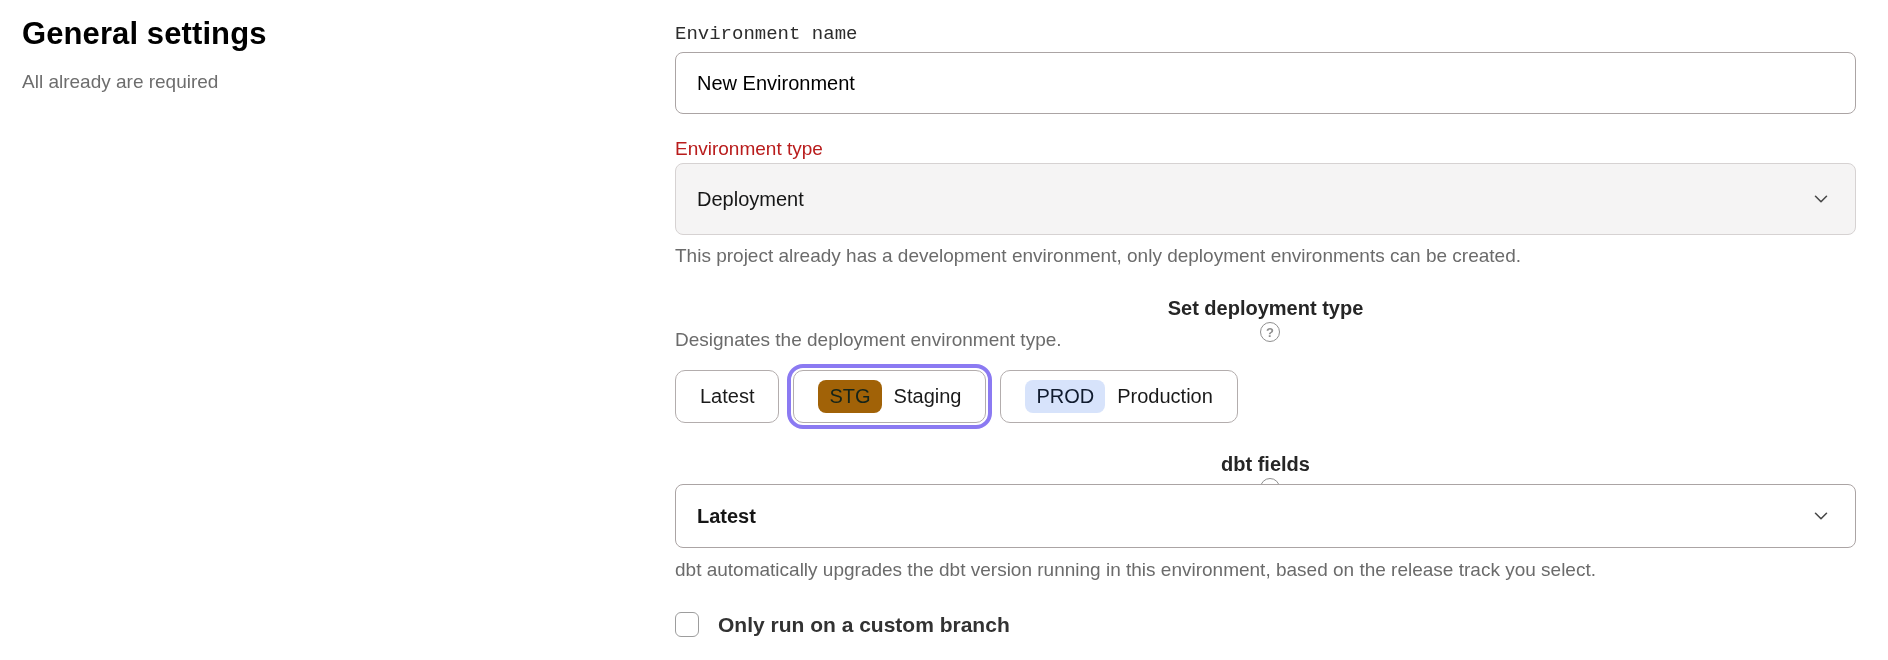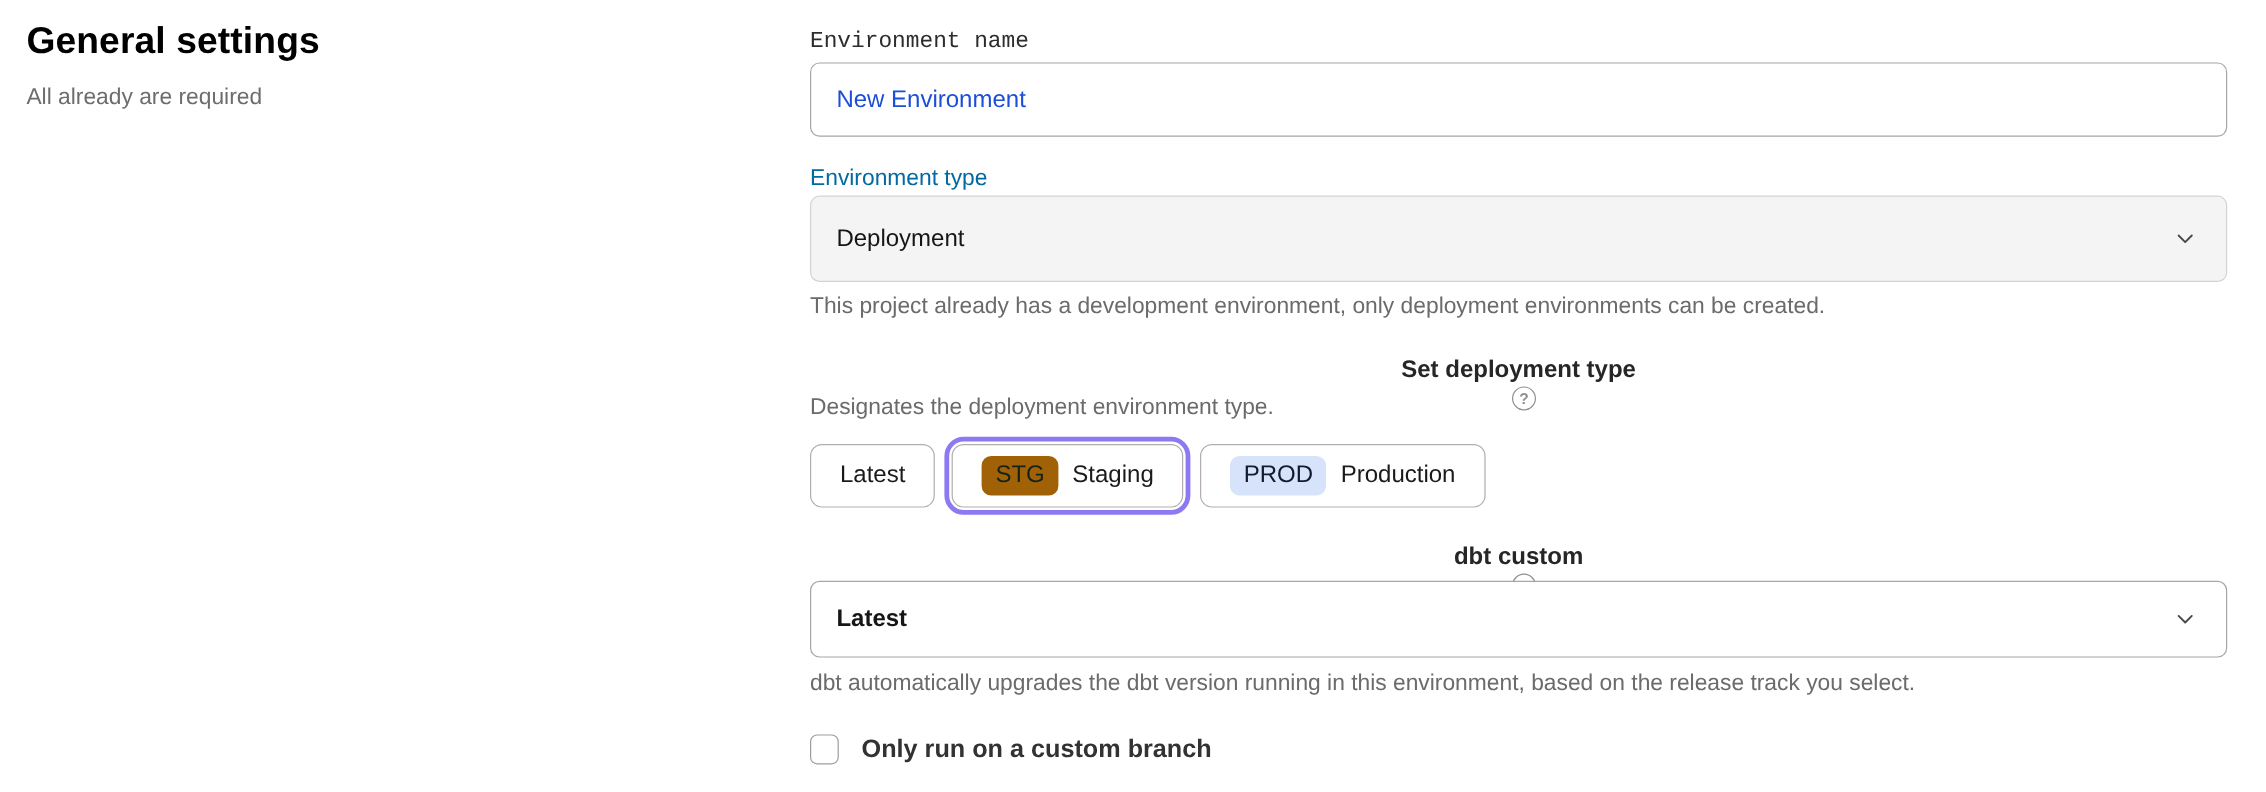--- a/index.html
+++ b/index.html
@@ -10,28 +10,28 @@
 
   
   .left-col { position: absolute; left: 22px; top: 16px; width: 560px; }
   .page-title { font-size: 31px; font-weight: 700; color: #000000; letter-spacing: 0.1px; }
   .page-subtitle { margin-top: 19px; font-size: 19px; font-weight: 400; color: #6d6d6d; }
 
   
   .form-col { position: absolute; left: 675px; top: 0; width: 1181px; }
 
   .field-label { font-size: 19px; line-height: 24px; font-weight: 500; color: #2d2d2d; }
-  .field-label.disabled { color: #0369a1; }
+  .field-label.disabled { color: #b91c1c; }
 
   .row-label-1 { margin-top: 22px; font-family: Liberation Mono, monospace; }
   .text-input {
     display: block; width: 100%; height: 62px; margin-top: 6px;
     border: 1px solid #aba4a4; border-radius: 8px; background: #ffffff;
     padding: 0 21px; font-family: "Liberation Sans", sans-serif;
-    font-size: 20px; font-weight: 400; color: #1d4ed8; outline: none;
+    font-size: 20px; font-weight: 400; color: #000000; outline: none;
   }
 
   .row-label-2 { margin-top: 23px; }
 
   .select-box {
     position: relative; width: 100%; height: 72px; margin-top: 2px;
     border: 1px solid #d6d2d2; border-radius: 8px; background: #f5f4f4;
     display: flex; align-items: center; padding: 0 21px;
     font-size: 20px; font-weight: 400; color: #161616; cursor: default;
   }
@@ -113,21 +113,21 @@
         <span class="badge stg">STG</span>
         <span>Staging</span>
       </button>
       <button class="seg-btn">
         <span class="badge prod">PROD</span>
         <span>Production</span>
       </button>
     </div>
 
     <div class="section-label-row row-dbt-label">
-      <span class="section-label">dbt custom</span>
+      <span class="section-label">dbt fields</span>
       <span class="help-icon">?</span>
     </div>
     <div class="select-box enabled">
       <span>Latest</span>
       <svg class="select-chevron" viewBox="0 0 24 24" fill="none" stroke="#474747" stroke-width="1.7" stroke-linecap="round" stroke-linejoin="round">
           <polyline points="6 9 12 15 18 9"></polyline>
         </svg>
     </div>
     <div class="help-text row-help-2">dbt automatically upgrades the dbt version running in this environment, based on the release track you select.</div>
 

